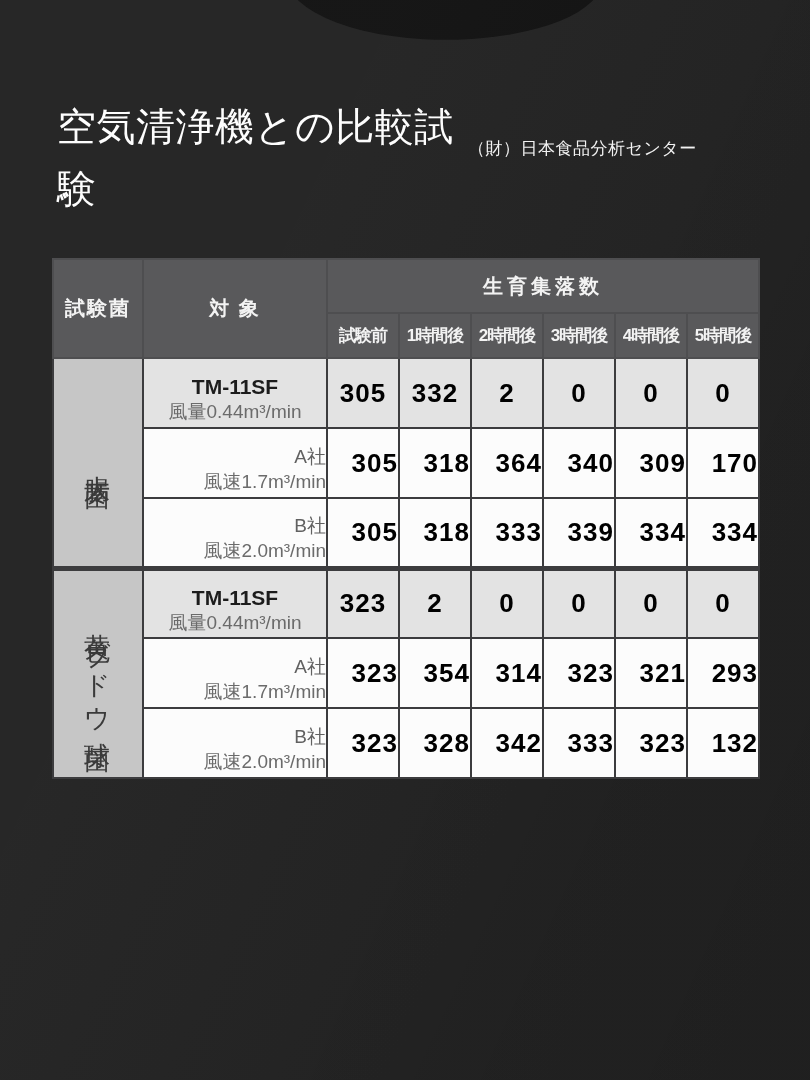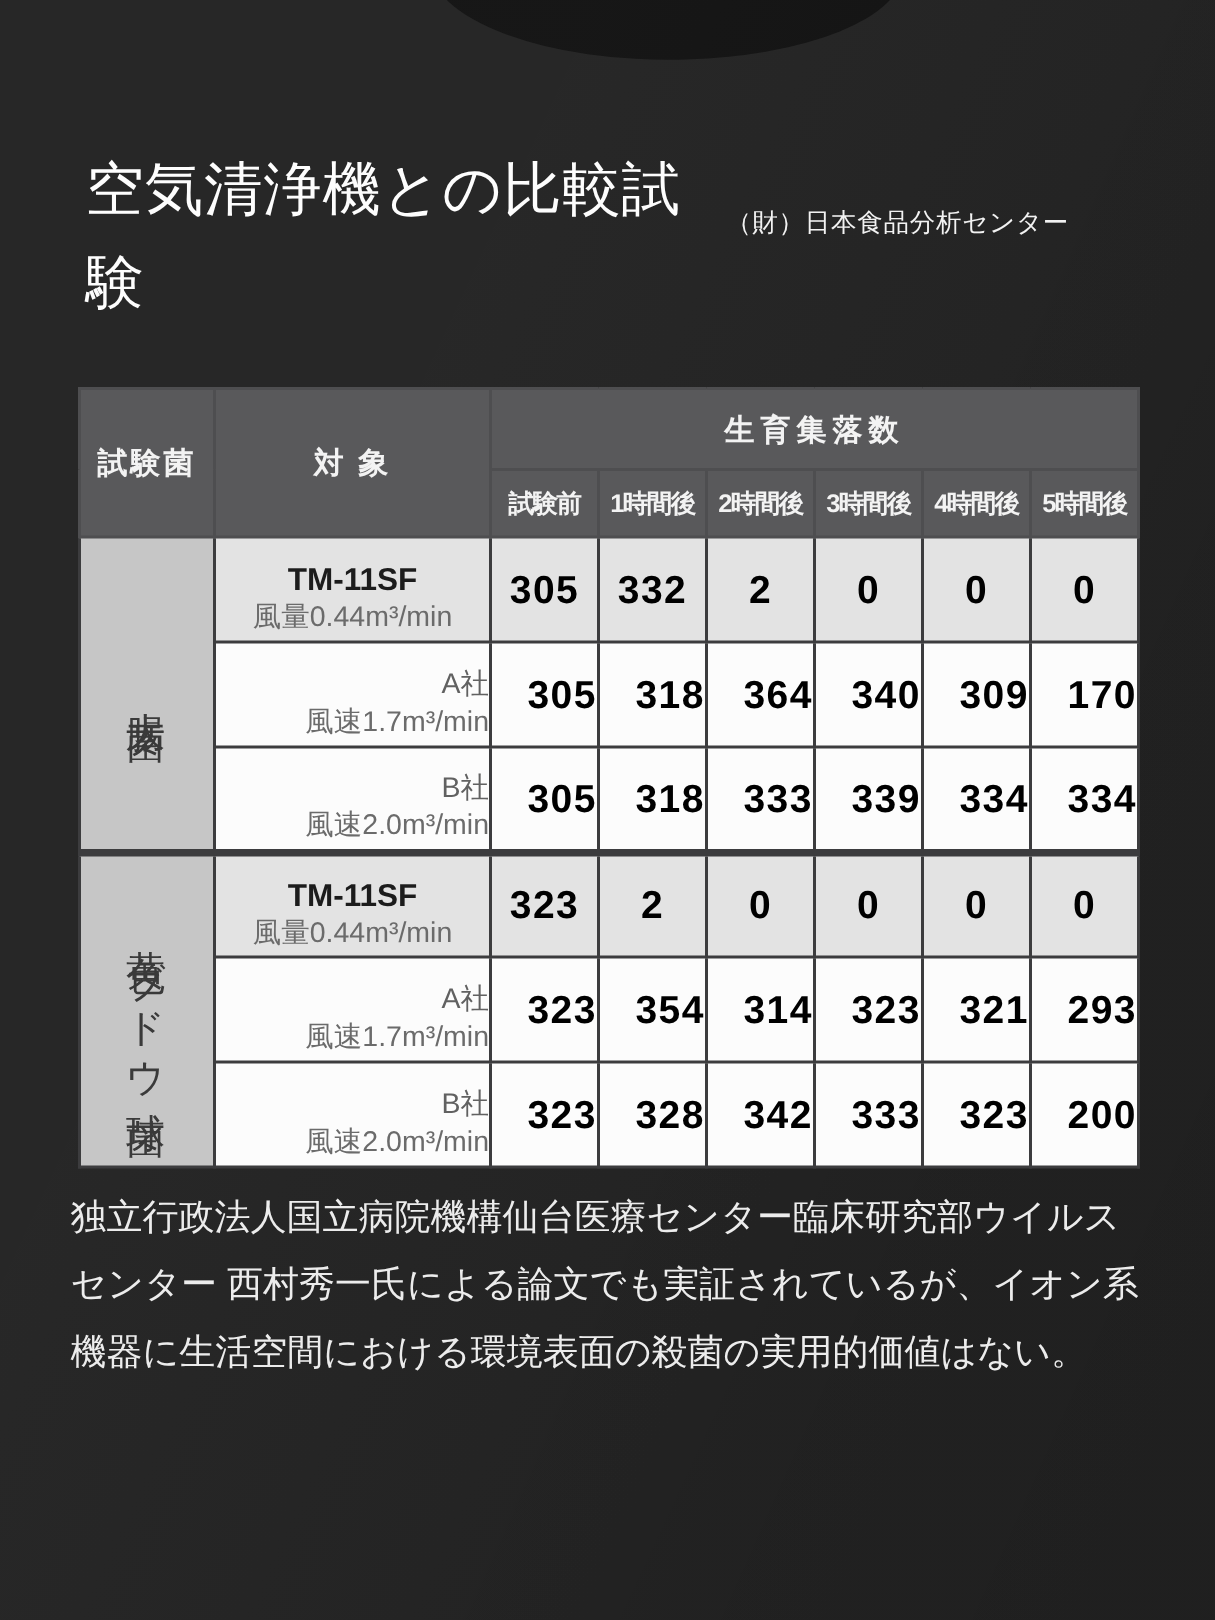--- a/index.html
+++ b/index.html
@@ -28,21 +28,21 @@
   }
 
   .title {
     position: absolute; left: 57px; top: 96px;
     width: 420px; margin: 0;
     font-size: 39px; line-height: 62px;
     font-weight: 500; color: #fdfdfd;
     letter-spacing: 0.5px;
   }
   .credit {
-    position: absolute; left: 484px; top: 137px;
+    position: absolute; left: 468px; top: 137px;
     font-size: 17px; color: #f2f2f2; letter-spacing: 0.5px;
   }
 
   .cmp-table {
     position: absolute; left: 52px; top: 258px;
     width: 706px;
     border-collapse: collapse; table-layout: fixed;
   }
   .cmp-table th, .cmp-table td {
     border: 2px solid #3c3c3e; padding: 0;
@@ -182,21 +182,20 @@
         <tr class="row-plain">
           <td class="cell-target">
             <div class="target-name">B社</div>
             <div class="target-sub">風速2.0m³/min</div>
           </td>
           <td class="cell-value">323</td>
           <td class="cell-value">328</td>
           <td class="cell-value">342</td>
           <td class="cell-value">333</td>
           <td class="cell-value">323</td>
-          <td class="cell-value">200</td>
+          <td class="cell-value">132</td>
         </tr>
       </tbody>
   </table>
 
   <div class="footer">
-    <div>独立行政法人国立病院機構仙台医療センター臨床研究部ウイルスセンター 西村秀一氏による論文でも実証されているが、イオン系機器に生活空間における環境表面の殺菌の実用的価値はない。</div>
   </div>
 </div>
 
 </body></html>

